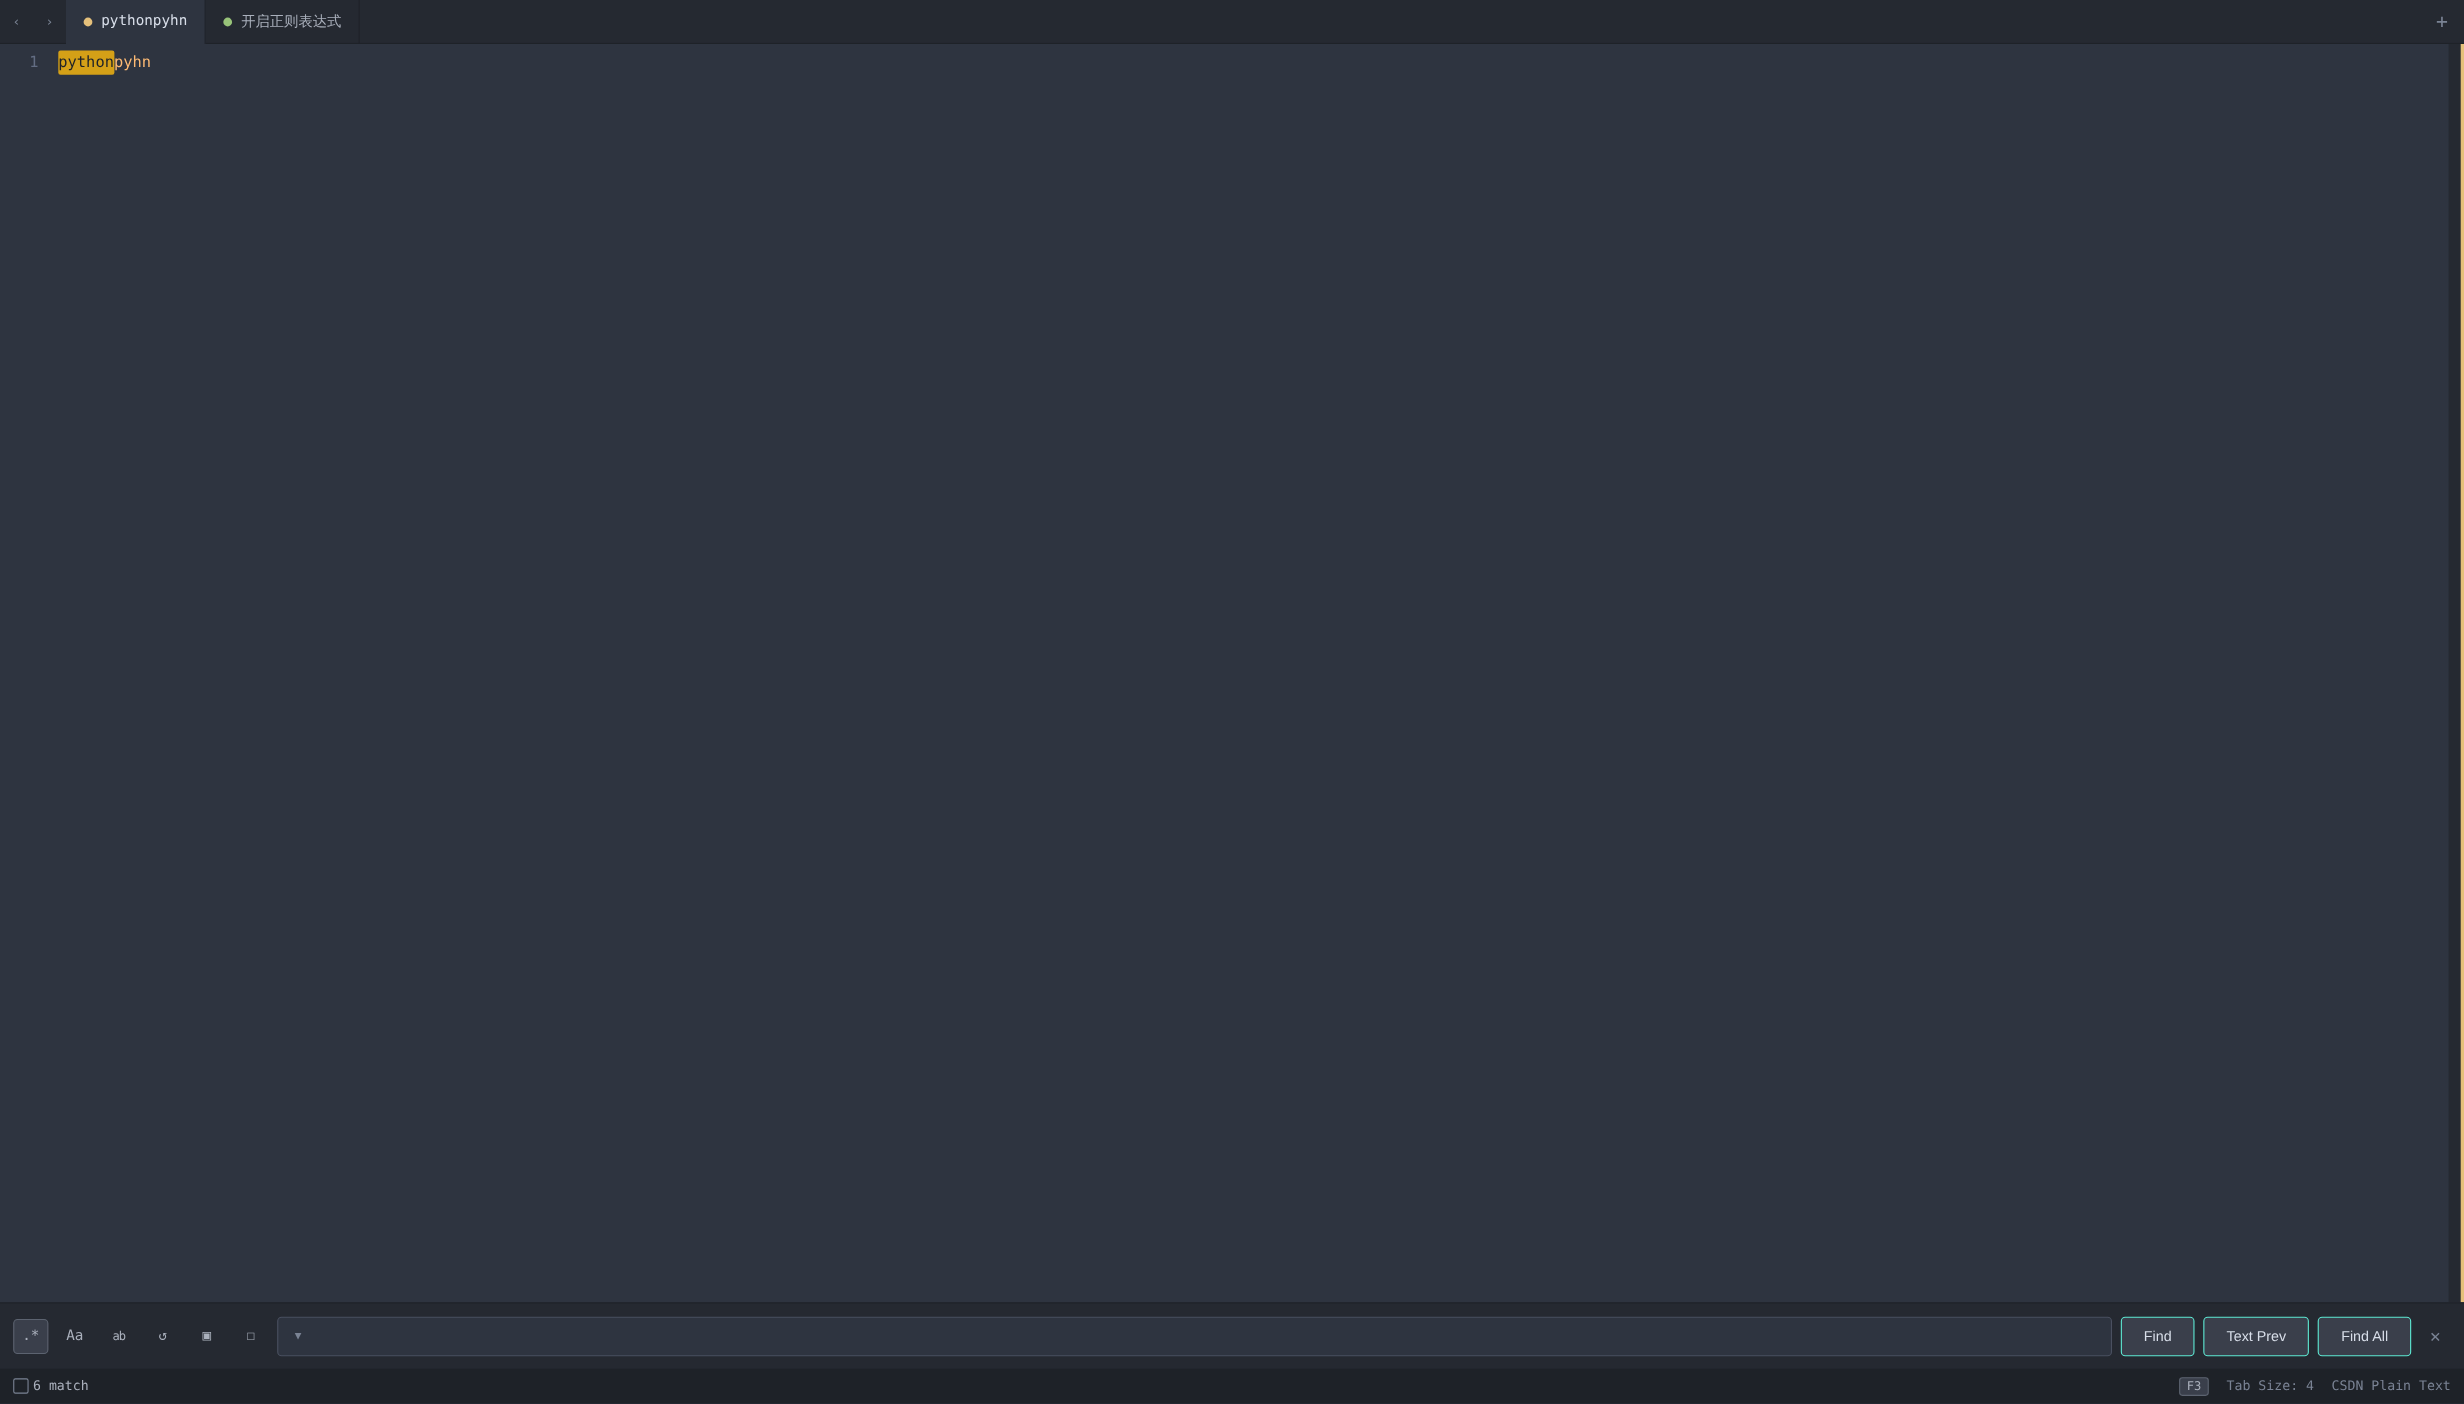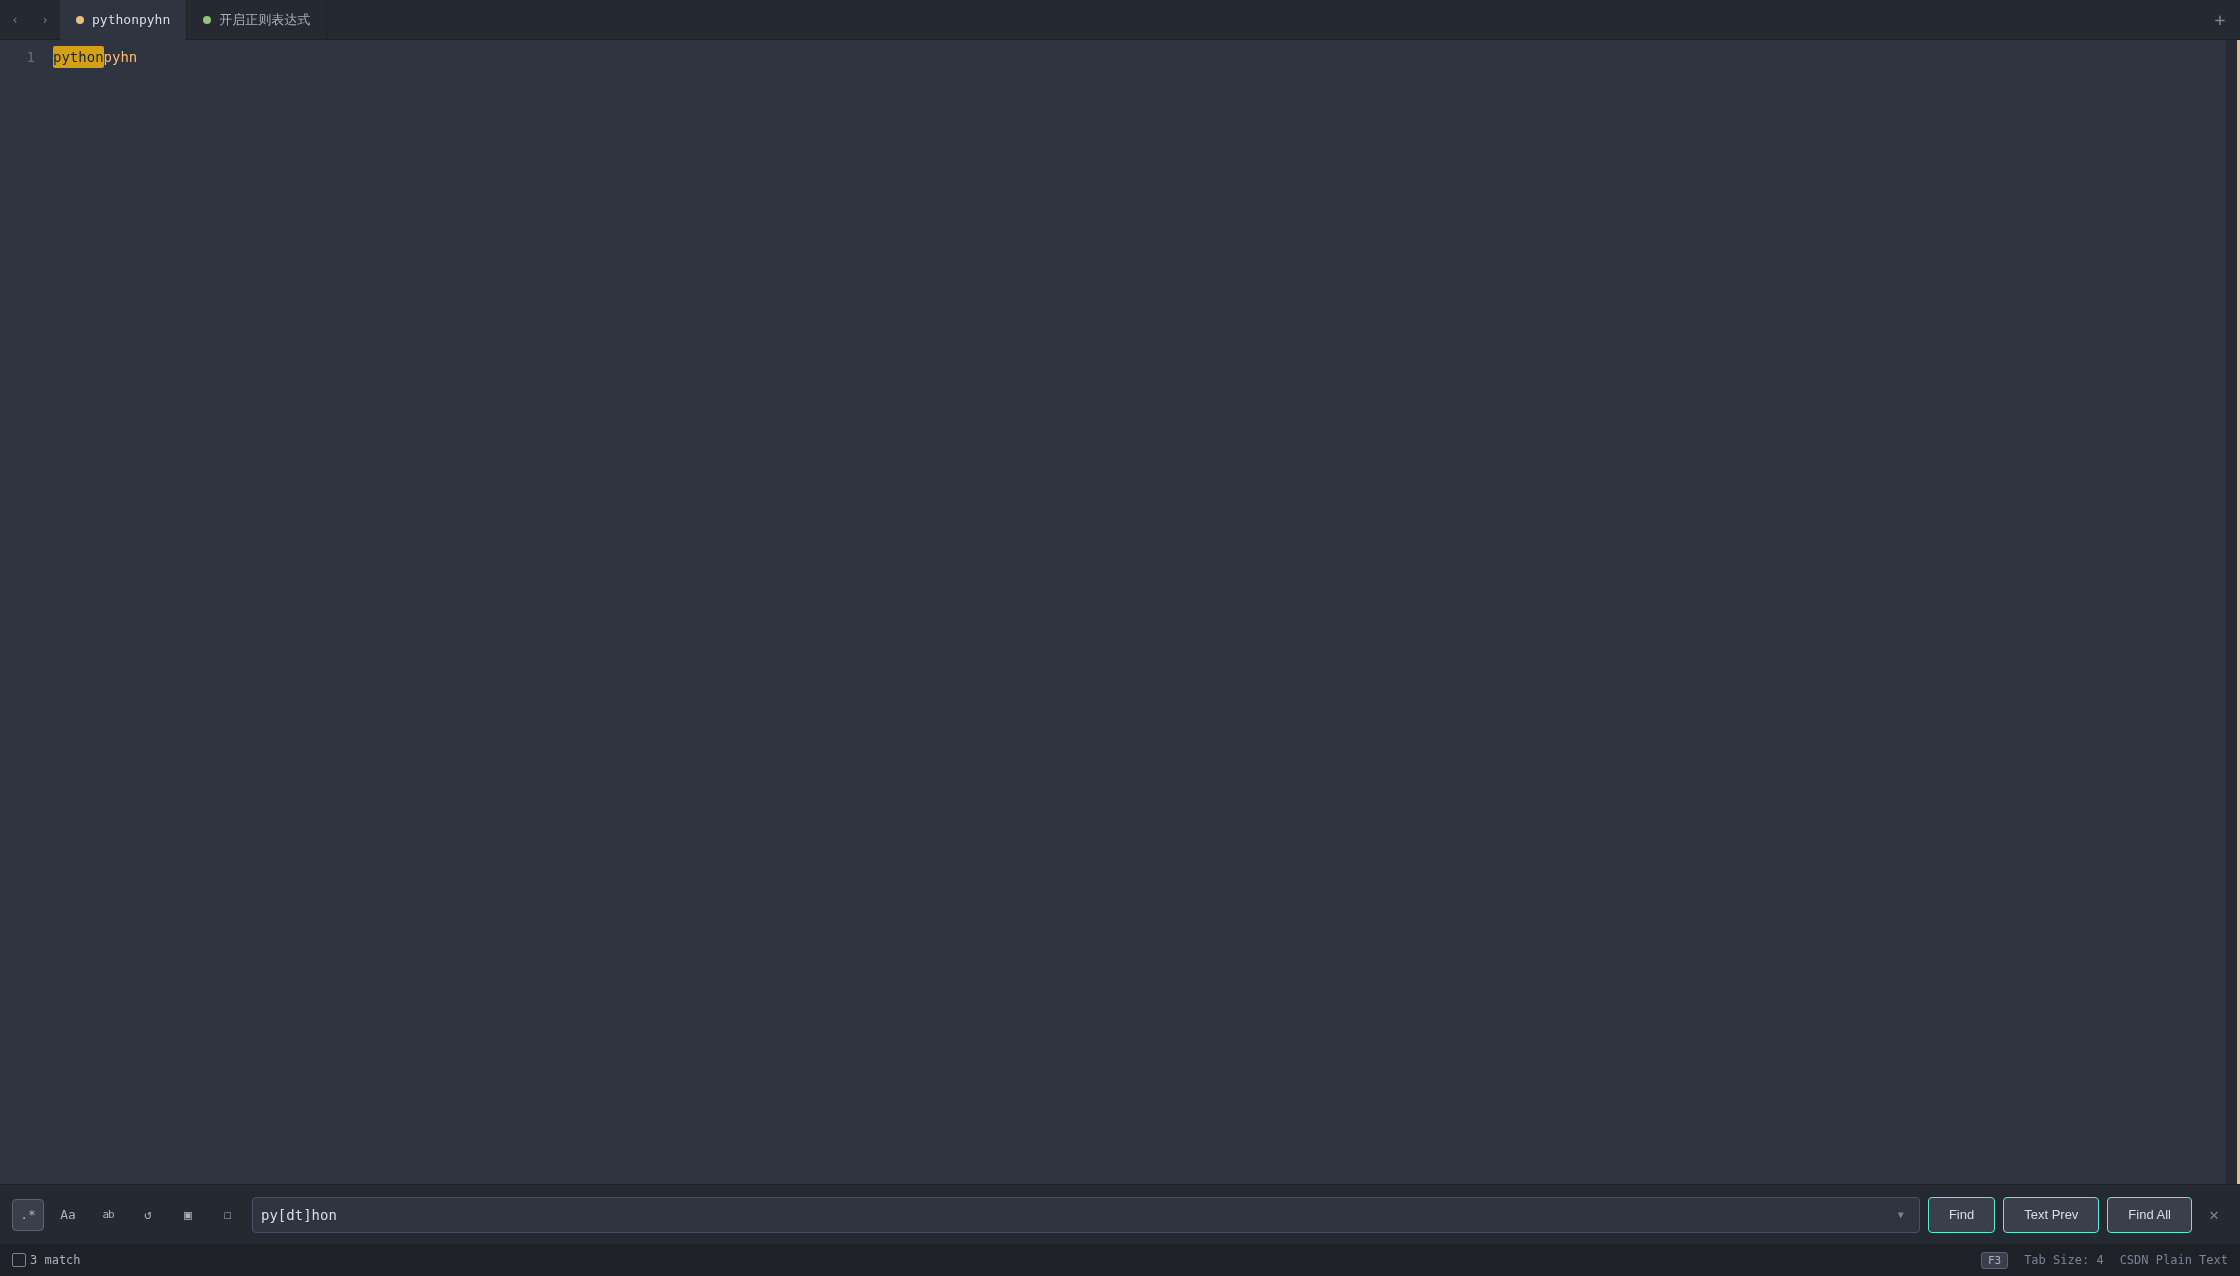--- a/index.html
+++ b/index.html
@@ -346,34 +346,33 @@
     <span>↺</span>
   </div>
   <div class="find-option-btn" title="Find in Selection">
     <span>▣</span>
   </div>
   <div class="find-option-btn" title="Multiline">
     <span>☐</span>
   </div>
 
   <div class="find-input-container">
-    <input class="find-input" type="text" value="py[dt]hon" style="">
     <div class="find-dropdown-btn">▼</div>
   </div>
 
   <button class="find-action-btn">Find</button>
   <button class="find-action-btn">Text Prev</button>
   <button class="find-action-btn">Find All</button>
 
   <div class="find-close-btn">✕</div>
 </div>
 
 <div class="status-bar">
   <div class="status-item">
     <div class="status-checkbox"></div>
-    <span class="match-count">3 match</span>
+    <span class="match-count">6 match</span>
   </div>
   <div class="status-right">
     <span class="f3-badge">F3</span>
     <span>Tab Size: 4</span>
     <span>CSDN Plain Text</span>
   </div>
 </div>
 
 </body></html>

